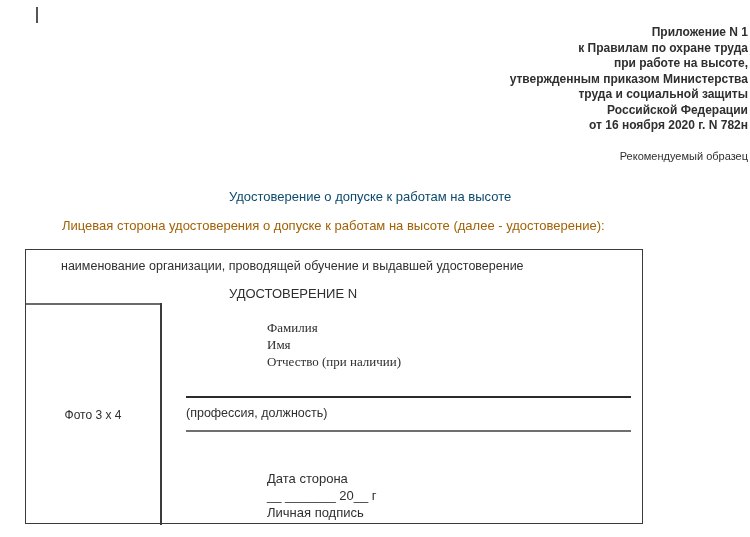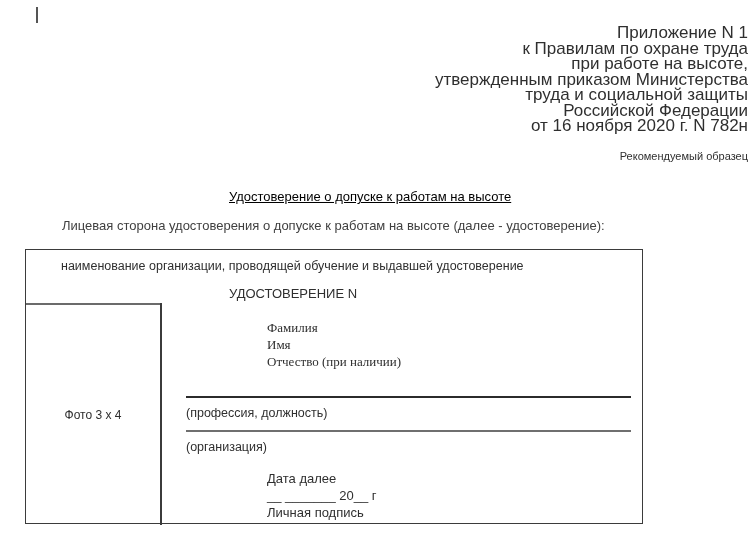--- a/index.html
+++ b/index.html
@@ -28,53 +28,53 @@
     background: #555555;
   }
 
   
   .appendix-header {
     position: absolute;
     right: 2px;
     top: 25px;
     width: 460px;
     text-align: right;
-    font-size: 17px;
+    font-size: 12px;
     line-height: 15.5px;
     color: #2f2f2f;
+    font-weight: bold;
   }
   .appendix-header .ln { display: block; white-space: nowrap; }
 
   
   .recommended {
     position: absolute;
     right: 2px;
     top: 150px;
     text-align: right;
     font-size: 11px;
     color: #2f2f2f;
     white-space: nowrap;
   }
 
   
   .doc-title {
     position: absolute;
     left: 229px;
     top: 189px;
     font-size: 13px;
-    color: #000000;
-    white-space: nowrap;
-    text-decoration: underline;
+    color: #0c4a6e;
+    white-space: nowrap;
   }
   .doc-subtitle {
     position: absolute;
     left: 62px;
     top: 218px;
     font-size: 13px;
-    color: #404040;
+    color: #a16207;
     white-space: nowrap;
   }
 
   
   .cert-frame {
     position: absolute;
     left: 25px;
     top: 249px;
     width: 618px;
     height: 275px;
@@ -210,21 +210,20 @@
     <span>Имя</span>
     <span>Отчество (при наличии)</span>
   </div>
 
   <div class="photo-label">Фото 3 х 4</div>
 
   <div class="rule r1"></div>
   <div class="caption c1">(профессия, должность)</div>
 
   <div class="rule r2"></div>
-  <div class="caption c2">(организация)</div>
 
   <div class="date-block">
-    <span>Дата далее</span>
+    <span>Дата сторона</span>
     <span>__ _______ 20__ г</span>
     <span>Личная подпись</span>
   </div>
 
 </div>
 
 </body></html>

